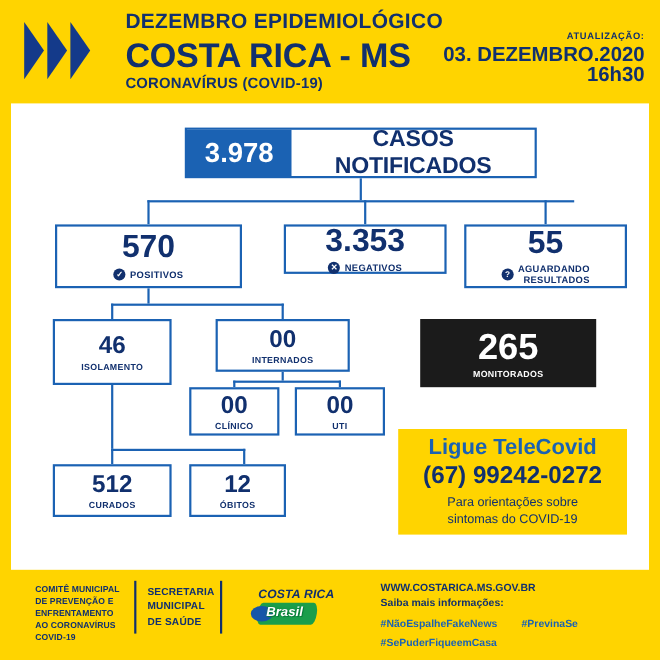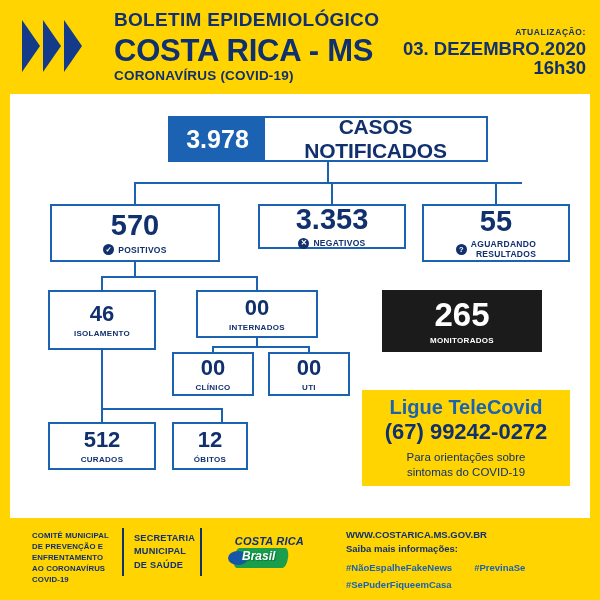--- a/index.html
+++ b/index.html
@@ -129,21 +129,21 @@
 
   
   .l3 { flex-direction: column; justify-content: center; }
   .l3 .num { font-size: 22px; }
   .l3 .lbl { font-size: 8px; margin-top: 4px; }
   #box-isolamento { left: 38px; top: 196px; width: 108px; height: 60px; }
   #box-internados { left: 186px; top: 196px; width: 122px; height: 48px; }
   #box-clinico { left: 162px; top: 258px; width: 82px; height: 44px; }
   #box-uti { left: 258px; top: 258px; width: 82px; height: 44px; }
   #box-curados { left: 38px; top: 328px; width: 108px; height: 48px; }
-  #box-obitos { left: 162px; top: 328px; width: 76px; height: 48px; }
+  #box-obitos { left: 162px; top: 328px; width: 88px; height: 48px; }
 
   
   #box-monitorados {
     left: 372px; top: 196px; width: 160px; height: 62px;
     background: #1b1b1b; border: none;
     flex-direction: column; 
   }
   #box-monitorados .num { color: #fff; font-size: 33px; }
   #box-monitorados .lbl { color: #fff; font-size: 8px; margin-top: 5px; }
 
@@ -240,21 +240,21 @@
 
 <div class="page">
 
   <div class="header">
     <div class="chevrons">
       <div class="chev"></div>
         <div class="chev"></div>
         <div class="chev"></div>
     </div>
     <div class="header-titles">
-      <div class="title-small">BOLETIM EPIDEMIOLÓGICO</div>
+      <div class="title-small">DEZEMBRO EPIDEMIOLÓGICO</div>
       <div class="title-big">COSTA RICA - MS</div>
       <div class="title-sub">CORONAVÍRUS (COVID-19)</div>
     </div>
     <div class="header-right">
       <div class="upd-label">ATUALIZAÇÃO:</div>
       <div class="upd-date">03. DEZEMBRO.2020</div>
       <div class="upd-time">16h30</div>
     </div>
   </div>
 

